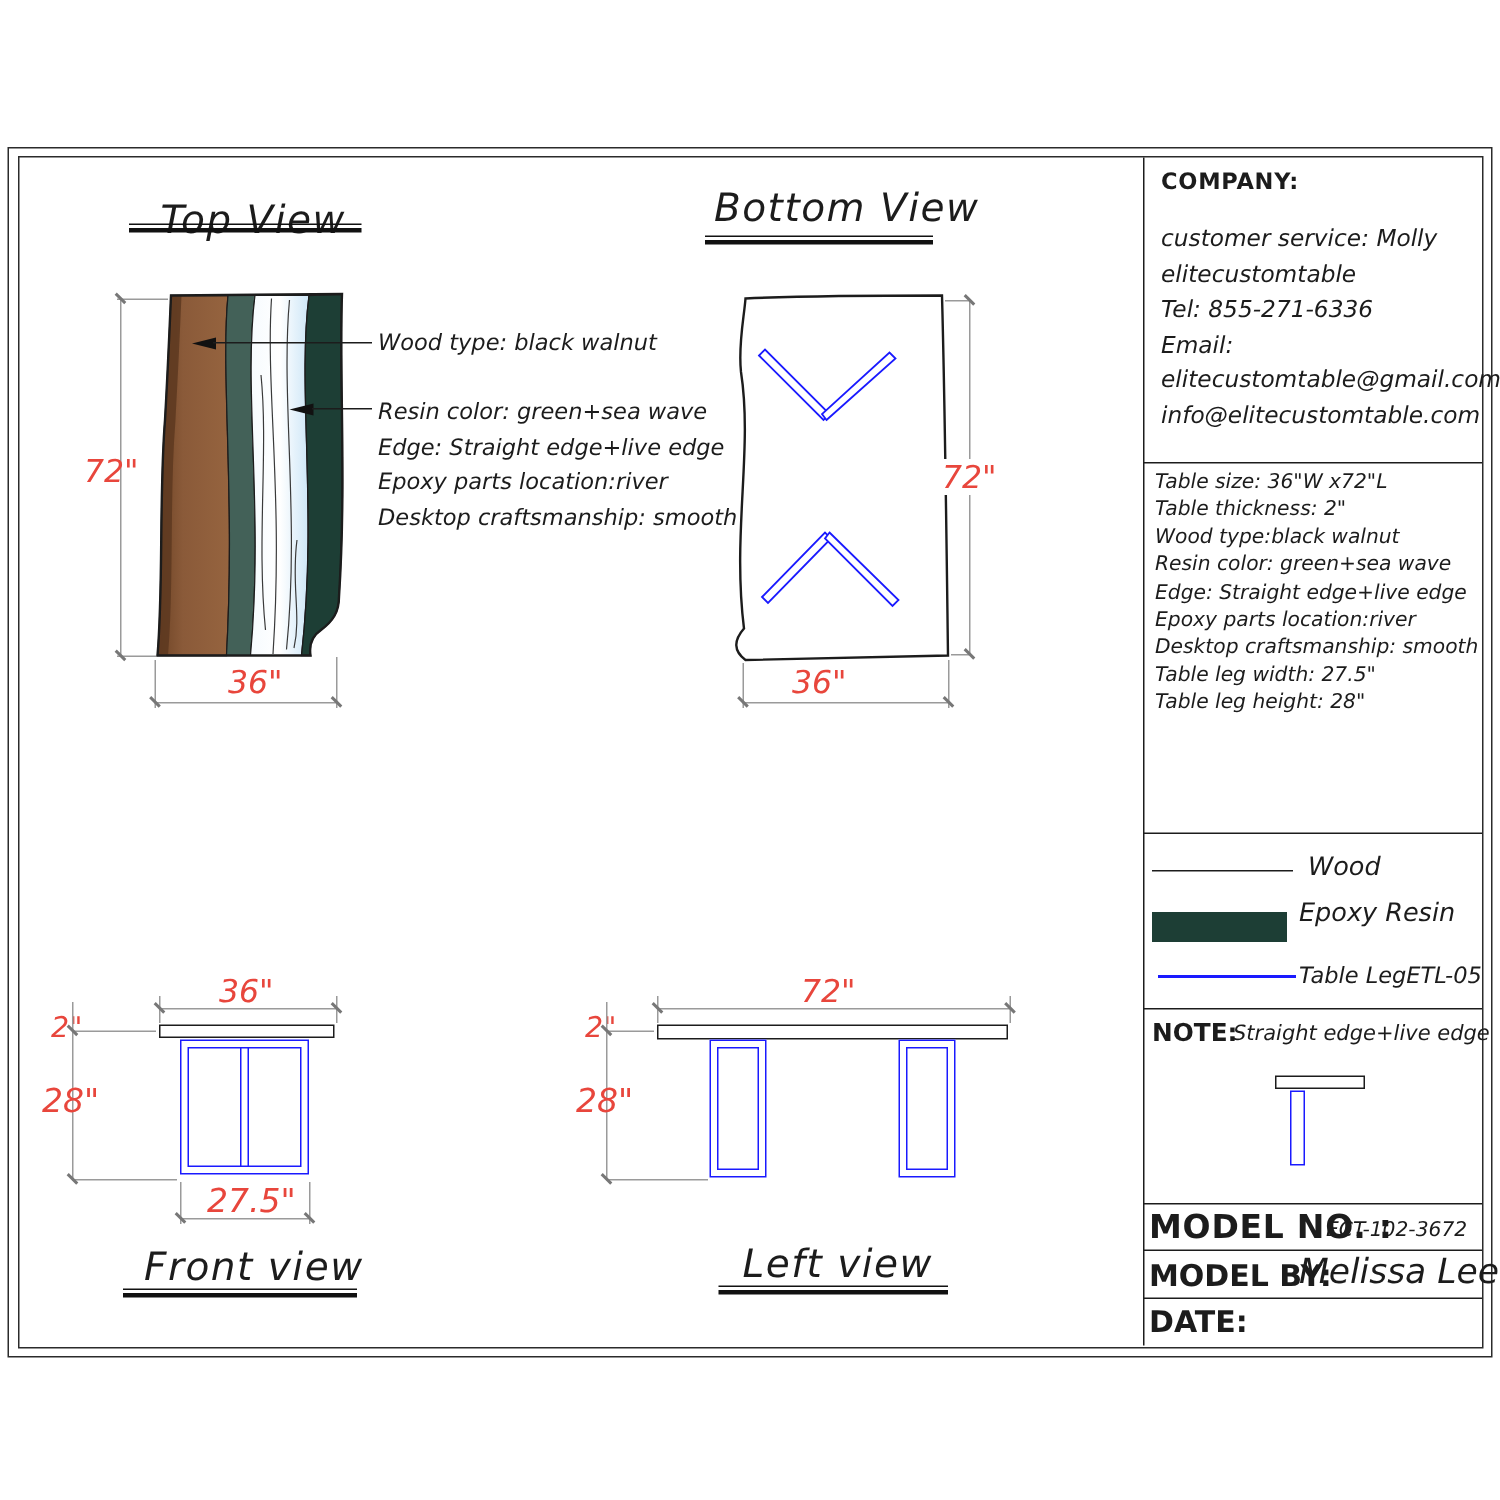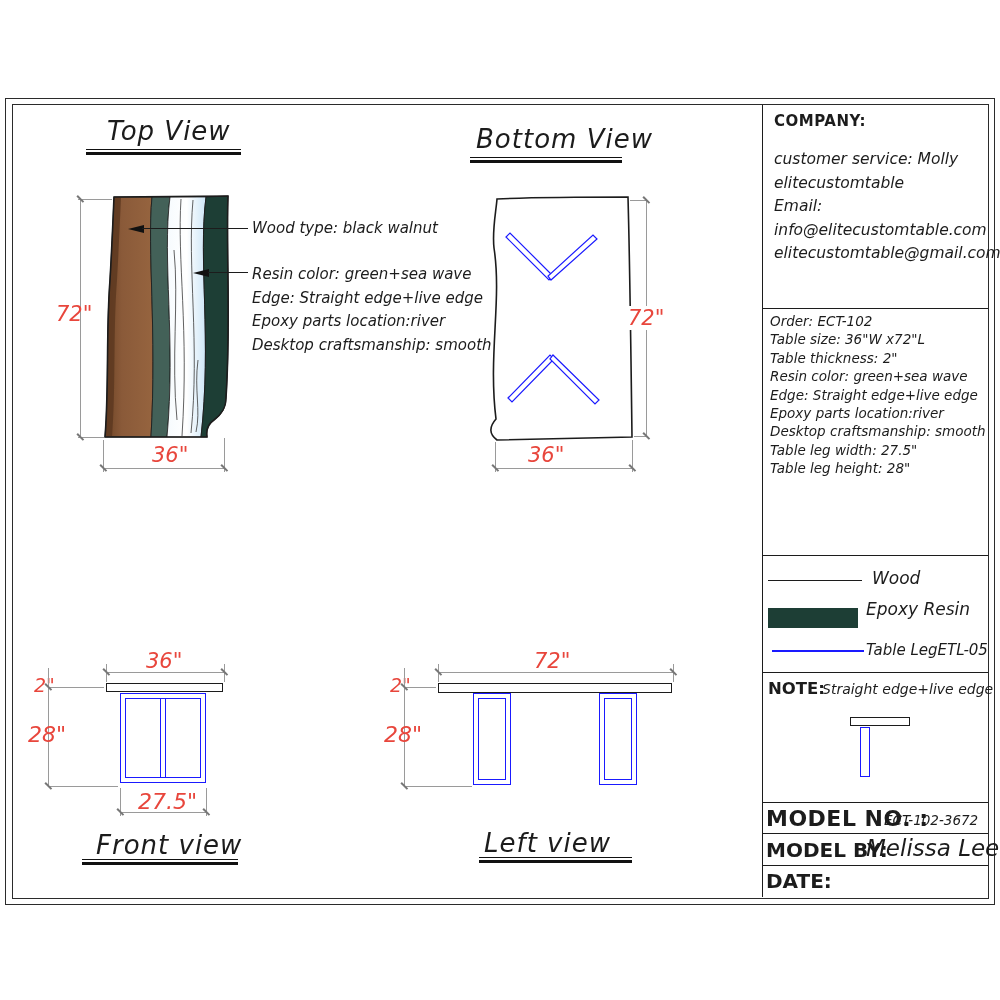--- a/index.html
+++ b/index.html
@@ -29,21 +29,21 @@
   .small-it{font-style:italic;font-size:13.5px;white-space:nowrap;}
 </style>
 </head>
 <body>
 
 <div id="sheet">
 
   <div class="border-rect" style="left:5px;top:98px;width:988px;height:805px;"></div>
   <div class="border-rect2" style="left:12px;top:104px;width:975px;height:793px;"></div>
 
-  <div class="abs vtitle" style="left:107px;top:116px;text-align:right;">Top View</div>
+  <div class="abs vtitle" style="left:107px;top:132px;text-align:right;">Top View</div>
   <div class="t-underline" style="left:86px;top:149px;width:155px;"></div>
 
   <svg class="abs" style="left:50px;top:180px;" width="430" height="305" viewBox="50 180 430 305">
     <defs>
       <linearGradient id="riverGrad" x1="0" y1="0" x2="1" y2="0">
         <stop offset="0" stop-color="#f6fbfe"></stop>
           <stop offset="0.5" stop-color="#ffffff"></stop>
           <stop offset="1" stop-color="#cde6f7"></stop>
       </linearGradient>
       <linearGradient id="woodGrad" x1="0" y1="0" x2="1" y2="0">
@@ -172,44 +172,45 @@
   <div class="bluerect-in" style="left:604px;top:698px;width:26px;height:80px;"></div>
 
   <div class="abs red" style="left:390px;top:674px;font-size:19px;">2"</div>
   <div class="dimv" style="left:404px;top:668px;height:118px;"></div>
   <div class="dimh" style="left:404px;top:687px;width:32px;"></div>
   <div class="dimh" style="left:404px;top:786px;width:68px;"></div>
   <div class="tick" style="left:400px;top:686px;"></div>
   <div class="tick" style="left:400px;top:785px;"></div>
   <div class="abs red" style="left:384px;top:722px;font-size:22px;">28"</div>
 
-  <div class="abs vtitle" style="left:484px;top:828px;">Left view</div>
+  <div class="abs vtitle" style="left:495px;top:828px;">Left view</div>
   <div class="t-underline" style="left:479px;top:857px;width:153px;"></div>
 
   <div class="pline-v" style="left:762px;top:105px;height:792px;"></div>
   <div class="pline-h" style="left:762px;top:308px;width:226px;"></div>
   <div class="pline-h" style="left:762px;top:555px;width:226px;"></div>
   <div class="pline-h" style="left:762px;top:672px;width:226px;"></div>
   <div class="pline-h" style="left:762px;top:802px;width:226px;"></div>
   <div class="pline-h" style="left:762px;top:833px;width:226px;"></div>
   <div class="pline-h" style="left:762px;top:865px;width:226px;"></div>
 
   <div class="abs bold" style="left:774px;top:112px;font-size:15px;letter-spacing:0.5px;">COMPANY:</div>
   <div class="abs" style="left:774px;top:148px;line-height:23.6px;font-size:15.5px;">
     <div class="it">customer service: Molly</div>
     <div class="it">elitecustomtable</div>
+    <div class="it">Tel: 855-271-6336</div>
     <div class="it">Email:</div>
+    <div class="it">elitecustomtable@gmail.com</div>
     <div class="it">info@elitecustomtable.com</div>
-    <div class="it">elitecustomtable@gmail.com</div>
   </div>
 
   <div class="abs" style="left:770px;top:312px;line-height:18.4px;">
-    <div class="small-it">Order: ECT-102</div>
     <div class="small-it">Table size: 36"W x72"L</div>
     <div class="small-it">Table thickness: 2"</div>
+    <div class="small-it">Wood type:black walnut</div>
     <div class="small-it">Resin color: green+sea wave</div>
     <div class="small-it">Edge: Straight edge+live edge</div>
     <div class="small-it">Epoxy parts location:river</div>
     <div class="small-it">Desktop craftsmanship: smooth</div>
     <div class="small-it">Table leg width: 27.5"</div>
     <div class="small-it">Table leg height: 28"</div>
   </div>
 
   <div class="abs" style="left:768px;top:580px;width:94px;height:1.2px;background:#1c1c1c;"></div>
   <div class="abs it" style="left:872px;top:568px;font-size:17px;">Wood</div>

